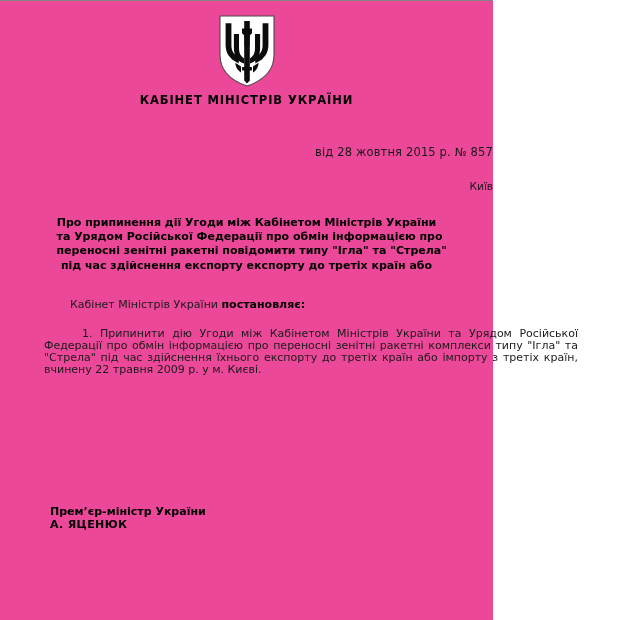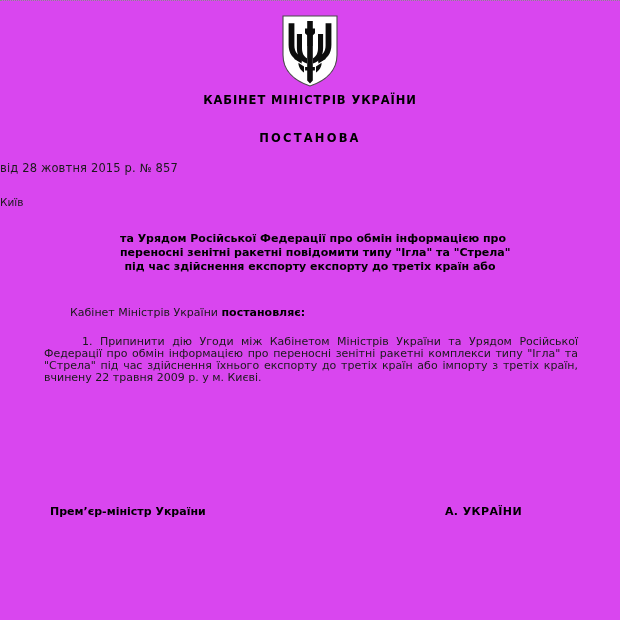--- a/index.html
+++ b/index.html
@@ -12,24 +12,24 @@
     width: 620px;
     height: 620px;
     overflow: hidden;
     font-family: "DejaVu Sans", "Liberation Sans", sans-serif;
     color: #1a1a1a;
     -webkit-font-smoothing: none;
   }
 
   .page {
     position: relative;
-    width: 620px;
+    width: 493px;
     height: 620px;
     box-sizing: border-box;
-    background: #d946ef;
+    background: #ec4899;
     border-top: 1px dotted #888888;
   }
 
   
   .emblem-wrap {
     width: 100%;
     text-align: center;
     padding-top: 14px;
     height: 78px;
     box-sizing: border-box;
@@ -52,28 +52,28 @@
   }
   .doc-type {
     text-align: center;
     font-weight: bold;
     font-size: 11.5px;
     letter-spacing: 2.2px;
     color: #000000;
     margin-top: 24px;
   }
   .doc-date {
-    text-align: left;
+    text-align: right;
     font-size: 11.5px;
     color: #1a1a1a;
-    margin-top: 16px;
+    margin-top: 38px;
     letter-spacing: 0.15px;
   }
   .doc-city {
-    text-align: left;
+    text-align: right;
     font-size: 10.5px;
     color: #1a1a1a;
     margin-top: 21px;
   }
 
   
   .doc-title {
     margin: 24px auto 0 auto;
     width: 380px;
     text-align: center;
@@ -82,21 +82,21 @@
     line-height: 14.2px;
     color: #000000;
   }
   .doc-title .tline {
     display: block;
     white-space: nowrap;
   }
 
   
   .body-block {
-    margin: 8px auto;
+    margin: 0 auto;
     width: 534px;
     padding-left: 44px;
     padding-right: 42px;
     box-sizing: content-box;
     position: absolute;
     left: 0;
     top: 296px;
     width: 534px;
   }
   .preamble {
@@ -124,21 +124,22 @@
   .signature {
     position: absolute;
     left: 0;
     top: 504px;
     width: 620px;
     padding-left: 50px;
     padding-right: 98px;
     box-sizing: border-box;
     display: flex;
     justify-content: space-between;
-    align-items: center;
+    align-items: flex-start;
+    flex-direction: column;
   }
   .sign-title,
   .sign-name {
     font-weight: bold;
     font-size: 11px;
     color: #000000;
     white-space: nowrap;
   }
   .sign-name {
     letter-spacing: 0.4px;
@@ -171,33 +172,33 @@
         <path d="M44.6 38.6 L37.4 43.0 L37.4 48.4 L44.6 44.0 Z"></path>
 
         <path d="M17.4 47.8 L23.0 51.4 L23.0 57.6 C20.0 55.6 17.4 52.4 17.4 47.8 Z"></path>
 
         <path d="M40.6 47.8 L35.0 51.4 L35.0 57.6 C38.0 55.6 40.6 52.4 40.6 47.8 Z"></path>
       </g>
     </svg>
   </div>
 
   <div class="org-name">КАБІНЕТ МІНІСТРІВ УКРАЇНИ</div>
-  <div class="doc-type">ПОСТАНОВА</div>
   <div class="doc-date">від 28 жовтня 2015 р. № 857</div>
   <div class="doc-city">Київ</div>
 
   <div class="doc-title">
+    <span class="tline">Про припинення дії Угоди між Кабінетом Міністрів України</span>
     <span class="tline">та Урядом Російської Федерації про обмін інформацією про</span>
     <span class="tline">переносні зенітні ракетні повідомити типу "Ігла" та "Стрела"</span>
     <span class="tline">під час здійснення експорту експорту до третіх країн або</span>
   </div>
 
   <div class="body-block">
     <p class="preamble"><span>Кабінет Міністрів України </span><span class="strong">постановляє:</span></p>
     <p class="para">1. Припинити дію Угоди між Кабінетом Міністрів України та Урядом Російської Федерації про обмін інформацією про переносні зенітні ракетні комплекси типу "Ігла" та "Стрела" під час здійснення їхнього експорту до третіх країн або імпорту з третіх країн, вчинену 22 травня 2009 р. у м. Києві.</p>
   </div>
 
   <div class="signature">
     <span class="sign-title">Прем’єр-міністр України</span>
-    <span class="sign-name">А. УКРАЇНИ</span>
+    <span class="sign-name">А. ЯЦЕНЮК</span>
   </div>
 
 </div>
 
 </body></html>

